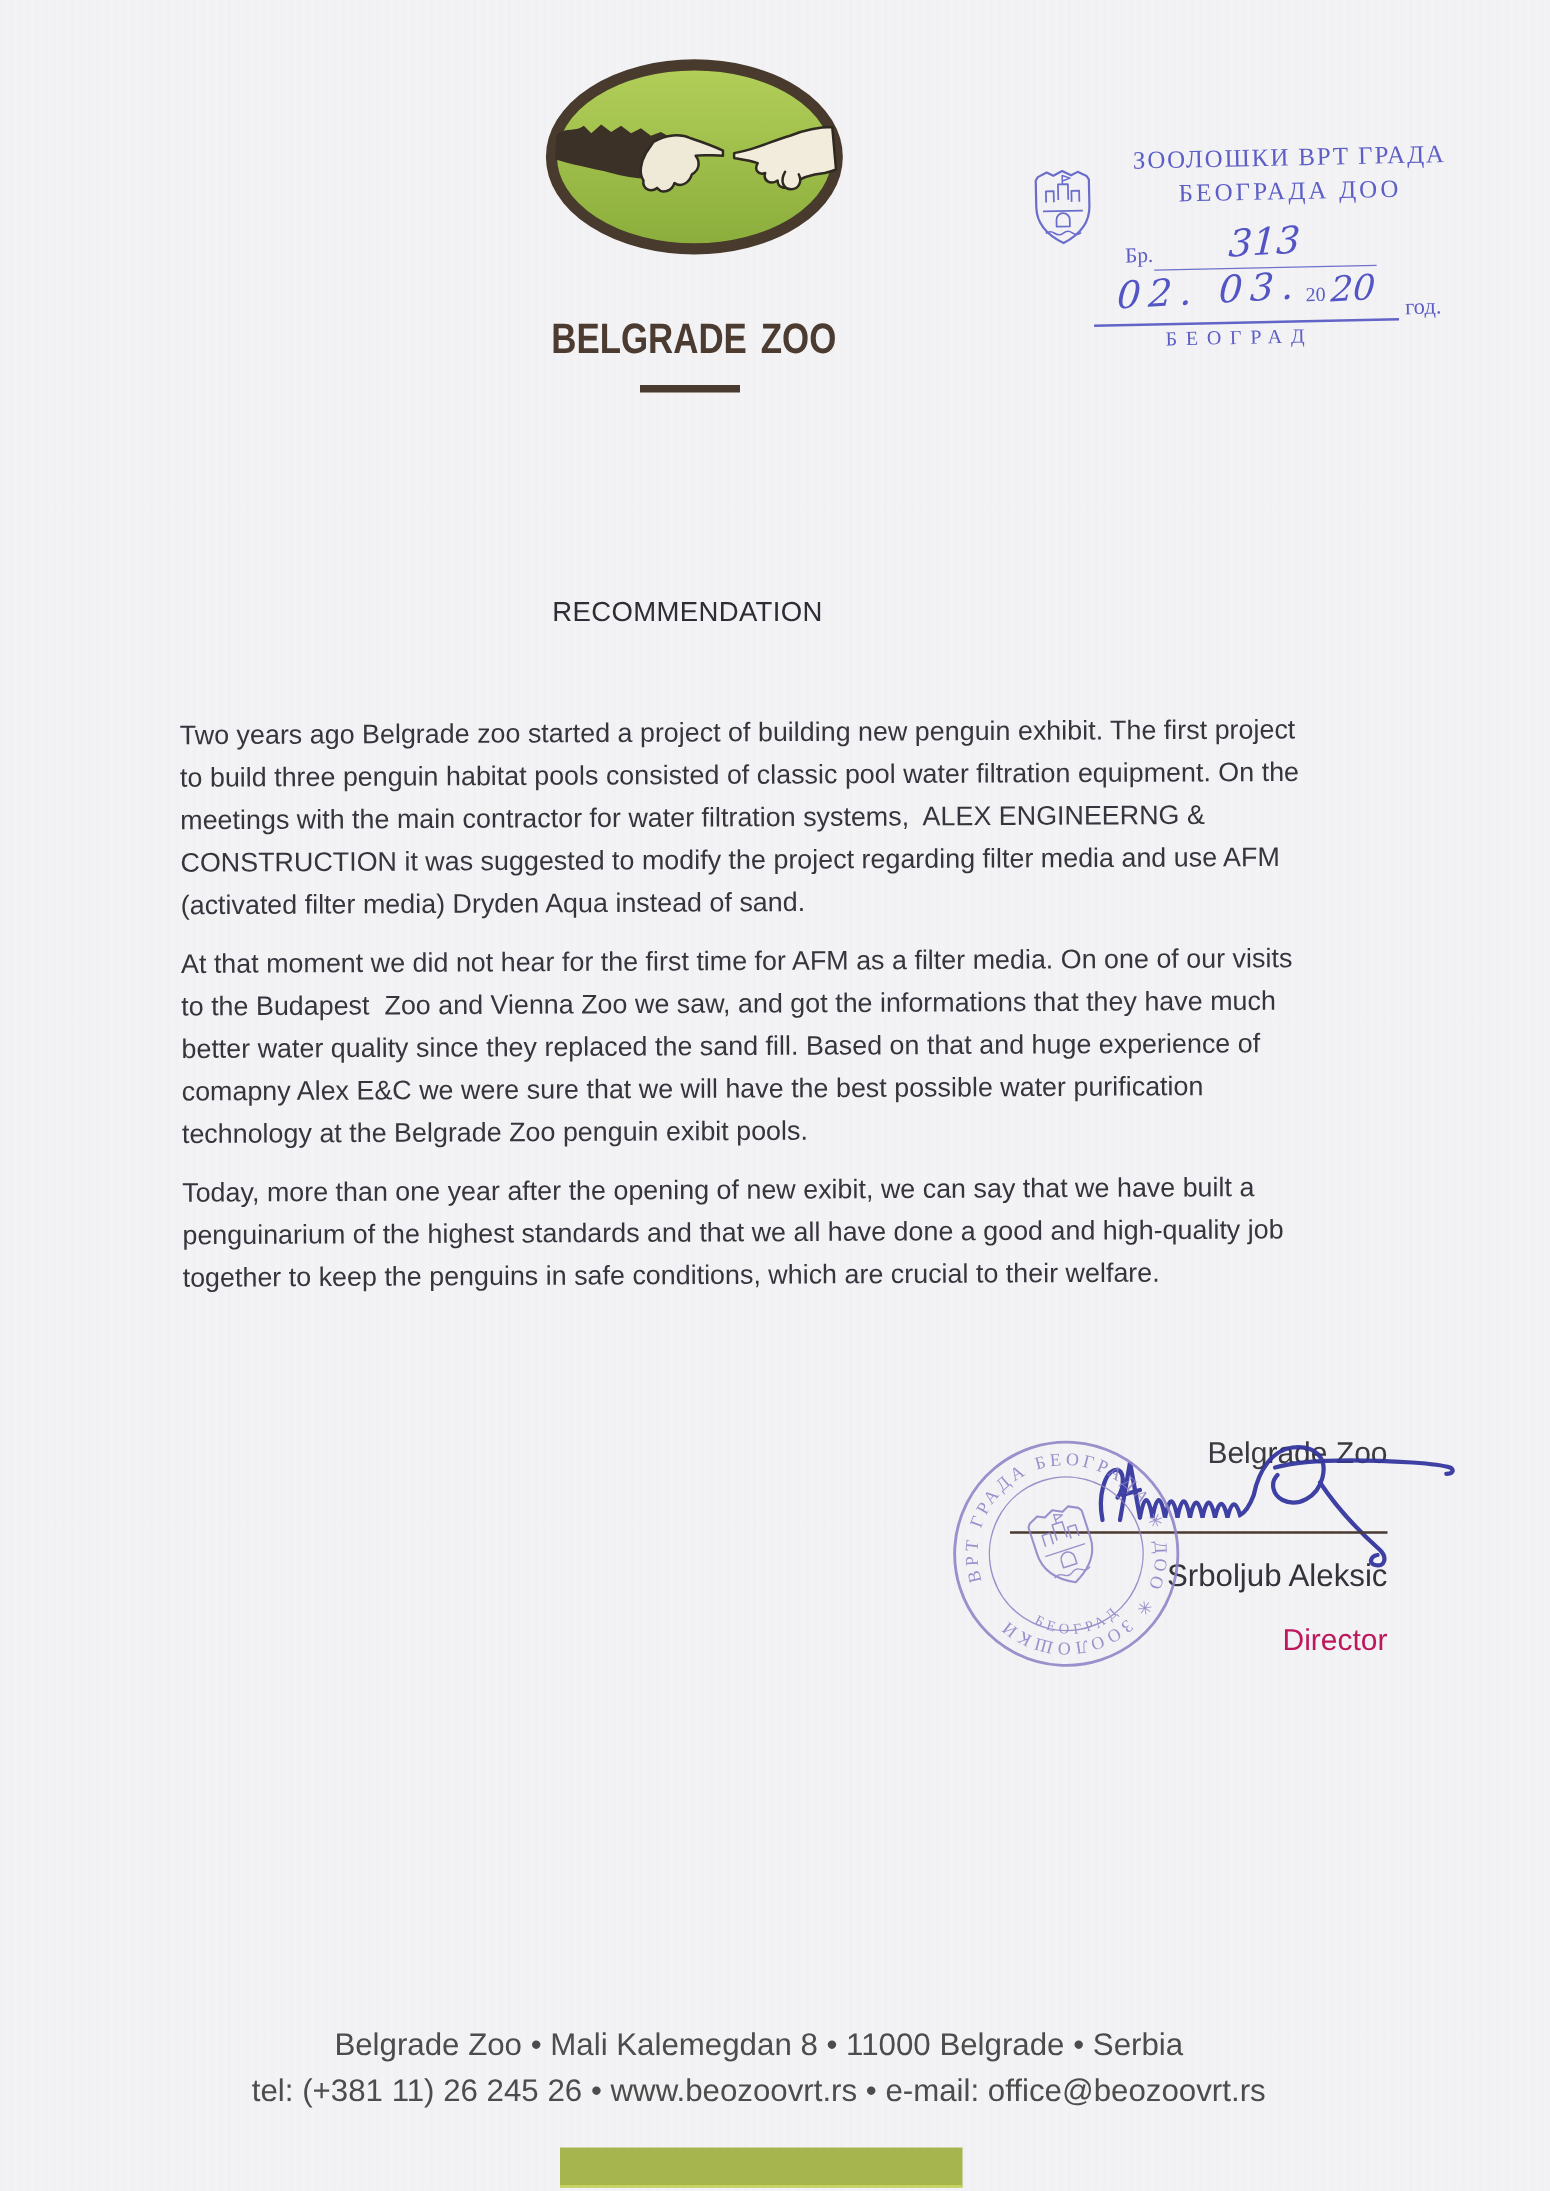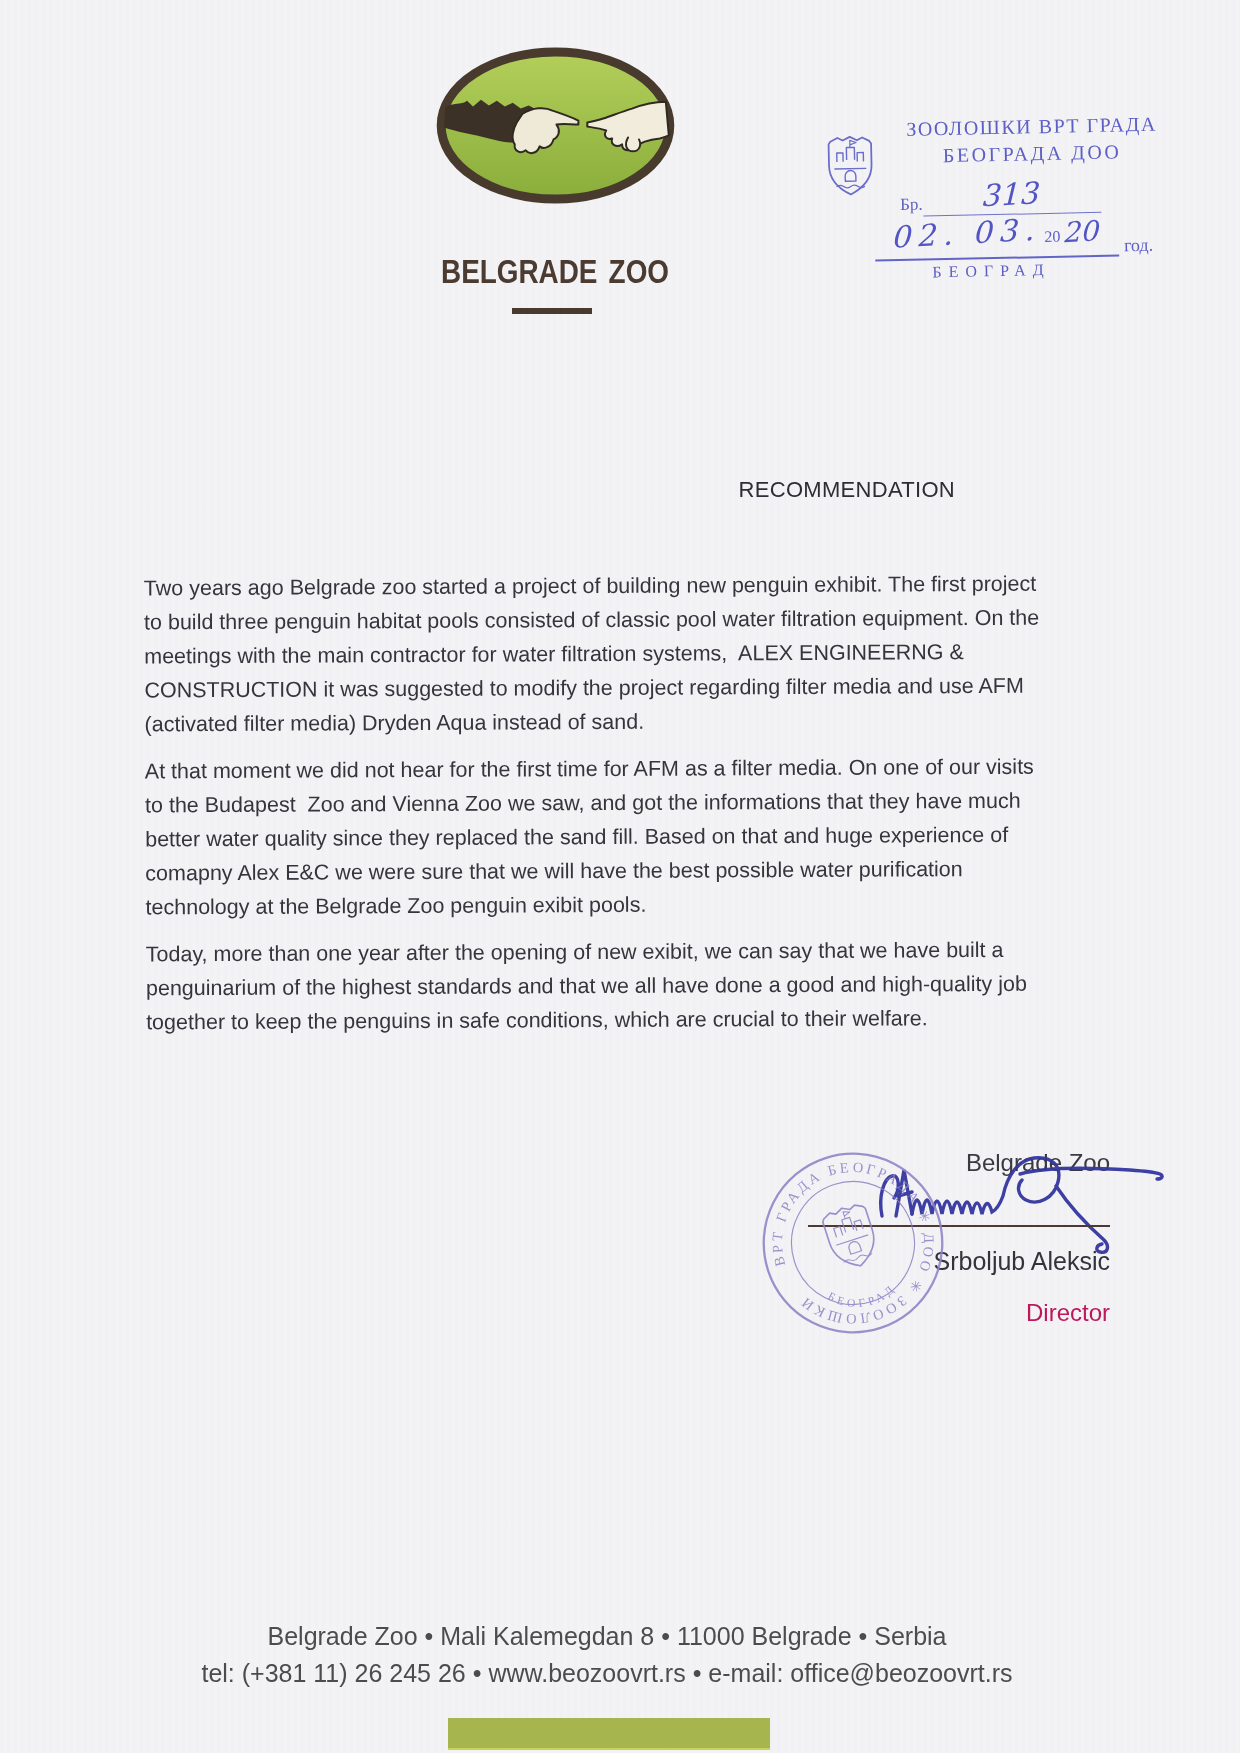--- a/index.html
+++ b/index.html
@@ -42,21 +42,21 @@
   .reg-br-line .hw{font-size:30px;line-height:30px;}
   .reg-date-row{margin-left:62px;display:flex;align-items:flex-end;margin-top:2px;}
   .reg-date-line{width:244px;border-bottom:2.5px solid #6264c8;text-align:center;height:40px;white-space:nowrap;}
   .reg-date-line .hw.big{font-size:30px;line-height:32px;letter-spacing:6px;}
   .reg-year-printed{font-size:16px;}
   .reg-date-line .hw.year{font-size:28px;line-height:30px;}
   .reg-year-suffix{font-size:18px;margin-left:5px;padding-bottom:0px;}
   .reg-city{margin-left:88px;width:180px;text-align:center;font-size:16px;letter-spacing:7px;margin-top:3px;}
 
   
-  .doc-title{left:145px;top:477px;width:810px;text-align:right;font-size:22px;color:#2d2d35;letter-spacing:.3px;}
+  .doc-title{left:145px;top:477px;width:810px;text-align:center;font-size:22px;color:#2d2d35;letter-spacing:.3px;}
   .body-text{left:145px;top:569px;width:908px;font-size:21.5px;line-height:34px;color:#35353d;transform:rotate(-.3deg);}
   .body-text p{margin:0 0 13px 0;white-space:pre-wrap;}
 
   
   .sig-org{left:860px;top:1149px;width:250px;text-align:right;font-size:24px;color:#3a3a40;}
   .sig-svg{left:872px;top:1152px;width:300px;height:115px;}
   .sig-rule{left:808px;top:1225px;width:302px;height:2px;background:#4a3a31;}
   .sig-name{left:850px;top:1247px;width:260px;text-align:right;font-size:25px;color:#33333b;}
   .sig-role{left:850px;top:1299px;width:260px;text-align:right;font-size:24px;color:#be185d;}
   .round-stamp{left:757px;top:1147px;width:192px;height:192px;opacity:.88;}

